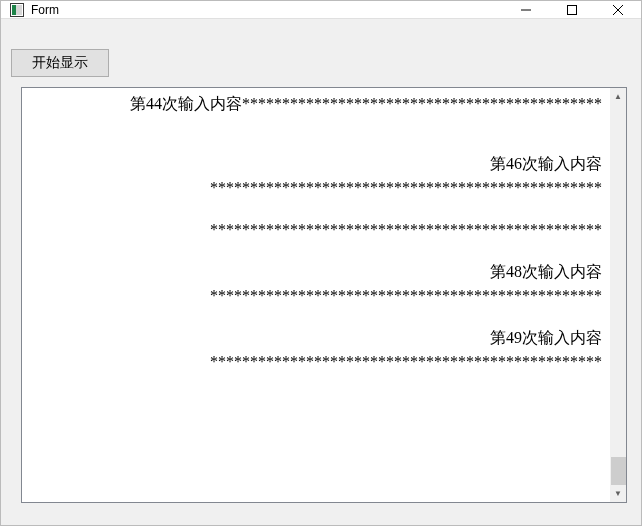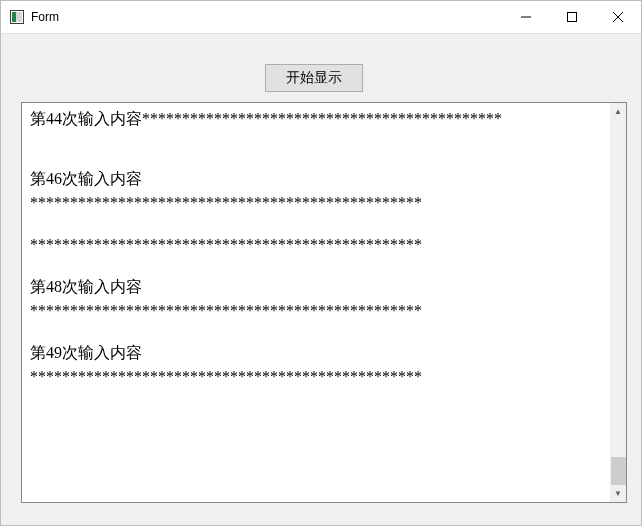--- a/index.html
+++ b/index.html
@@ -16,21 +16,21 @@
     }
     .window {
       width: 642px;
       height: 526px;
       background: #ffffff;
       border: 1px solid #bbbbbb;
       display: flex;
       flex-direction: column;
     }
     .titlebar {
-      height: 33px;
+      height: 18px;
       background: #ffffff;
       display: flex;
       align-items: center;
       justify-content: space-between;
       border-bottom: 1px solid #e0e0e0;
     }
     .titlebar-left {
       display: flex;
       align-items: center;
       padding-left: 8px;
@@ -63,21 +63,21 @@
     }
     .client-area {
       flex: 1;
       background: #f0f0f0;
       display: flex;
       flex-direction: column;
       padding: 10px 10px 10px 10px;
     }
     .toolbar {
       display: flex;
-      justify-content: center;
+      justify-content: flex-start;
       padding: 20px 14px 6px 0;
     }
     .primary-btn {
       background: #e1e1e1;
       border: 1px solid #adadad;
       padding: 4px 20px;
       font-size: 14px;
       font-family: "Microsoft YaHei", SimSun, sans-serif;
       cursor: pointer;
       color: #000;
@@ -95,20 +95,21 @@
       border-right: none;
       padding: 4px 8px 4px 8px;
       font-family: SimSun, "Songti SC", serif;
       font-size: 16px;
       color: #000;
       overflow: hidden;
       line-height: 1.5;
     }
     .text-line {
       white-space: nowrap;
+      text-align: right;
     }
     .scrollbar-track {
       width: 17px;
       background: #f0f0f0;
       border: 1px solid #828790;
       border-left: none;
       display: flex;
       flex-direction: column;
       justify-content: space-between;
       align-items: center;

